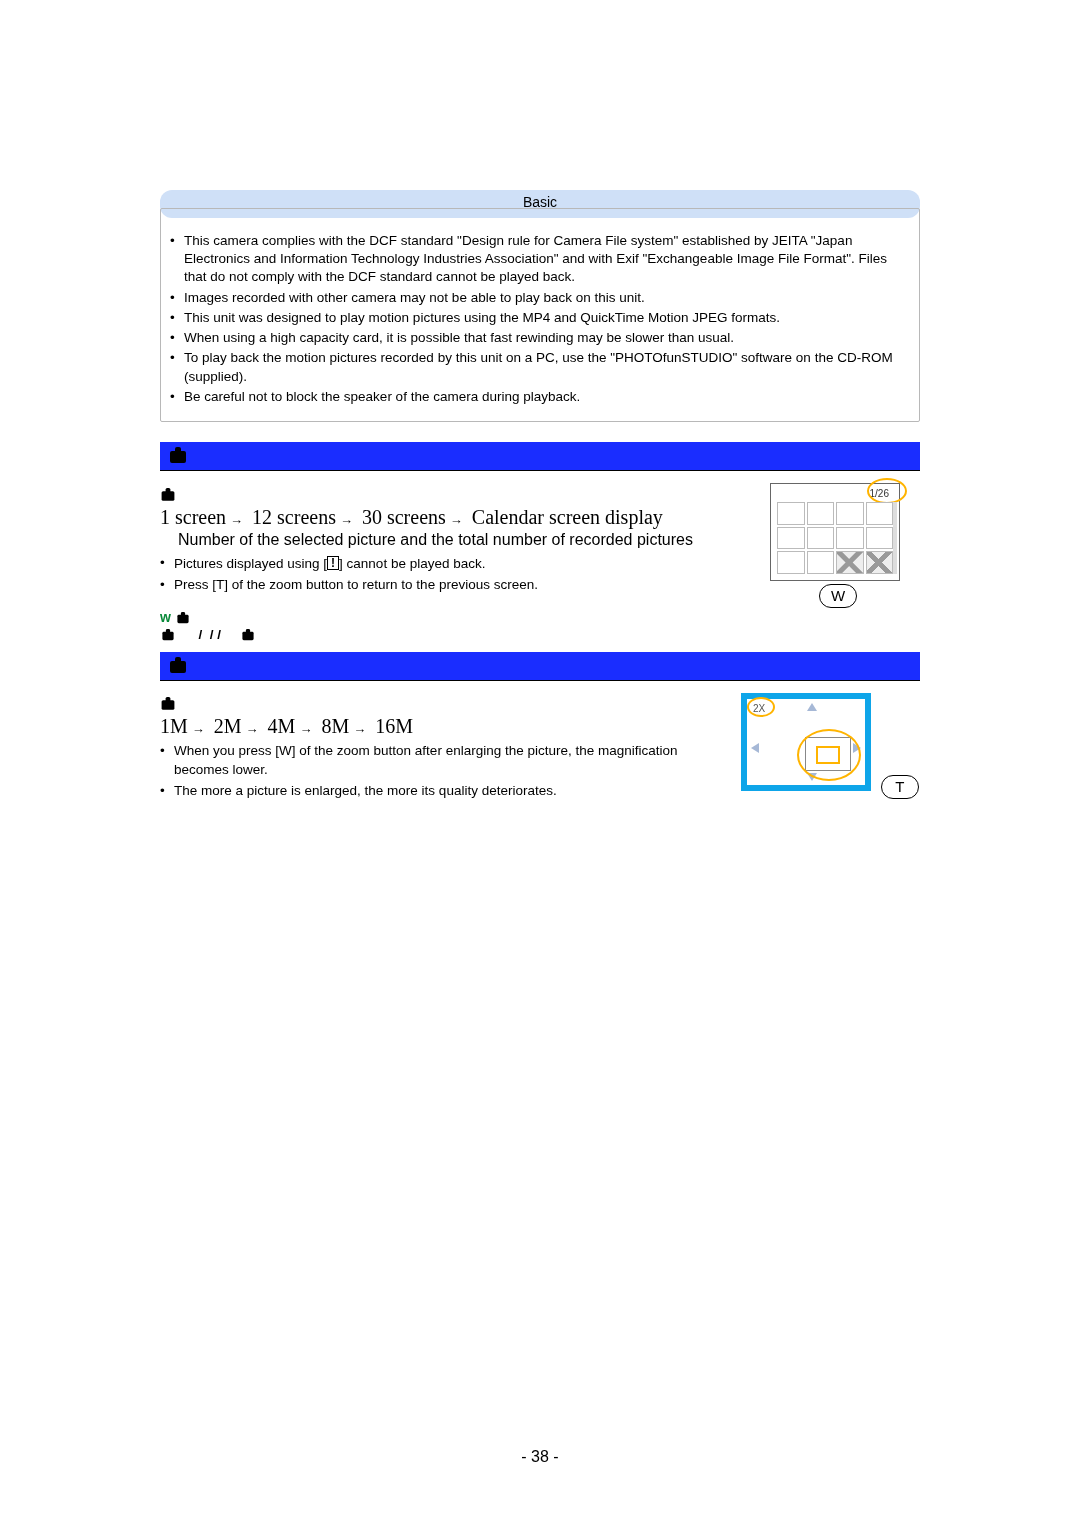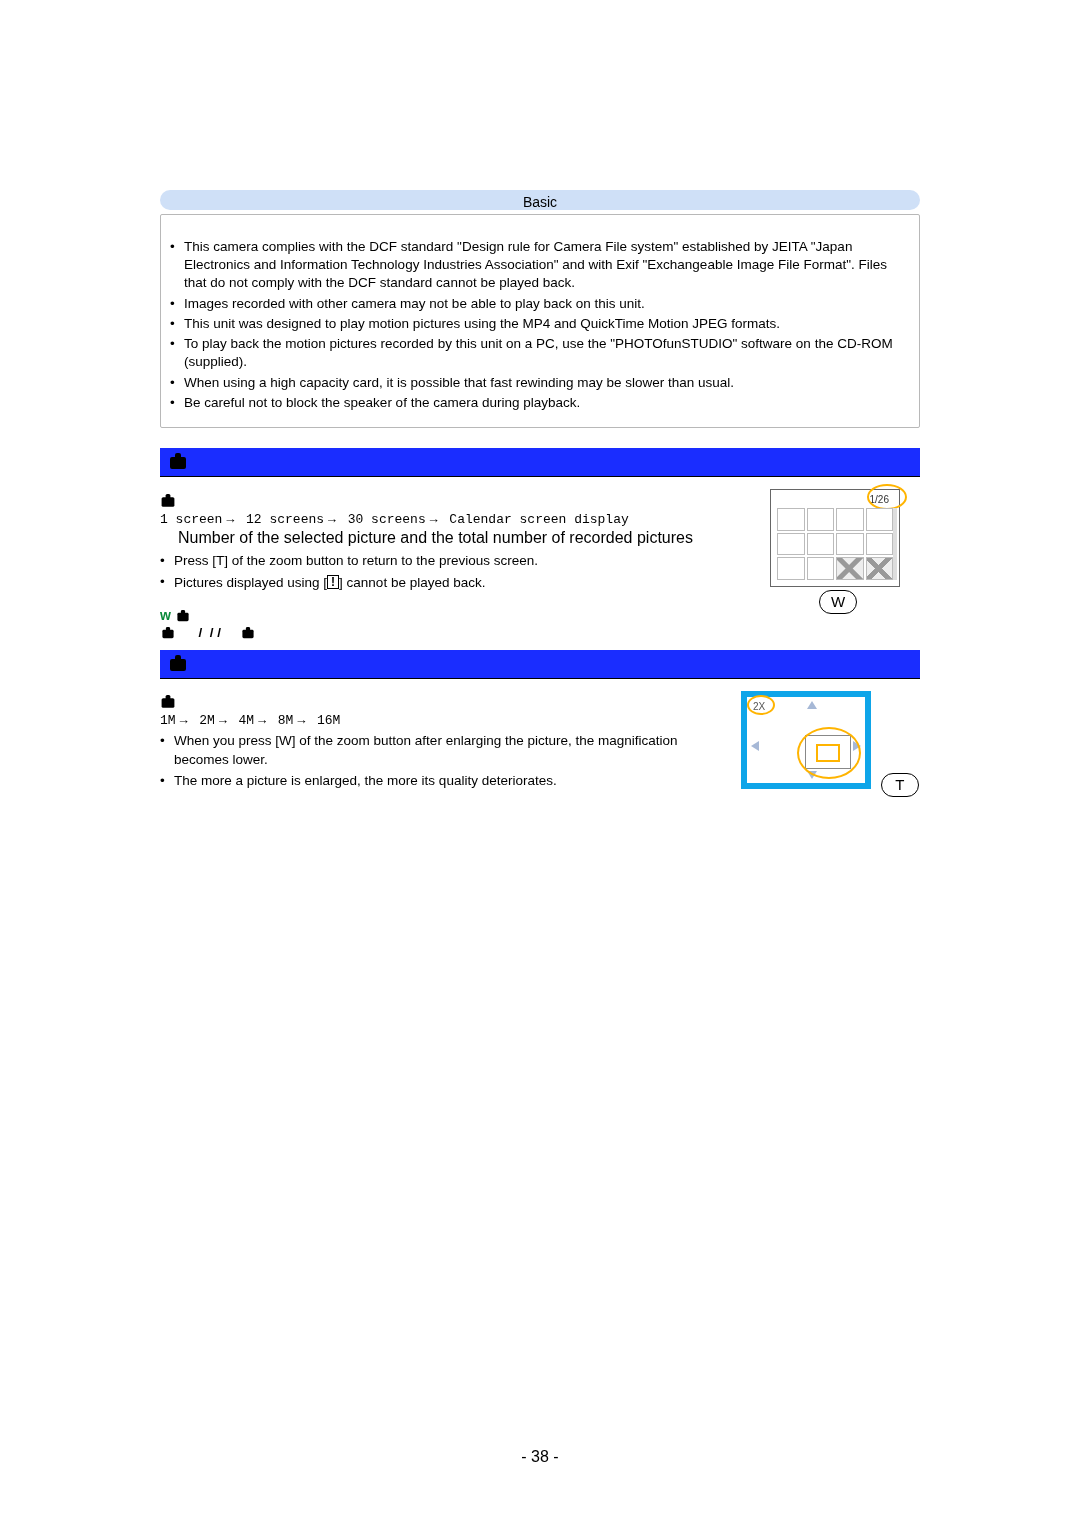--- a/index.html
+++ b/index.html
@@ -14,26 +14,25 @@
   .page {
     width: 1080px;
     height: 1526px;
     position: relative;
     box-sizing: border-box;
     padding: 190px 160px 0 160px;
   }
   .header-band {
     background: #cfe0f7;
     border-radius: 12px;
-    height: 20px;
+    height: 28px;
     line-height: 24px;
     text-align: center;
     font-size: 14px;
     color: #000;
-    margin-bottom: 14px;
   }
   .note-box {
     position: relative;
     margin: 0 0 20px 0;
   }
   .note-head {
     height: 14px;
   }
   .note-list {
     margin: 0;
@@ -201,22 +200,22 @@
   }
   .infoglyph::before{
     content:"!";
     position:absolute;
     left:3px;top:-2px;
     font-size:12px;
     font-weight:bold;
   }
 
   .seq {
-    font-size: 13px;
-    font-family: Liberation Mono, monospace;
+    font-size: 20px;
+    font-family: Liberation Serif, serif;
     margin: 4px 0 0 0;
   }
   .seq .arrow::after{
     content:"→";
     margin:0 4px;
     color:#000;
     font-size:13px;
   }
   .note-green {
     color:#0a8a3a;
@@ -302,22 +301,22 @@
 <div class="page">
 
   <div class="header-band">Basic</div>
 
   <div class="note-box">
     <div class="note-head"></div>
     <ul class="note-list">
       <li>This camera complies with the DCF standard "Design rule for Camera File system" established by JEITA "Japan Electronics and Information Technology Industries Association" and with Exif "Exchangeable Image File Format". Files that do not comply with the DCF standard cannot be played back.</li>
       <li>Images recorded with other camera may not be able to play back on this unit.</li>
       <li>This unit was designed to play motion pictures using the MP4 and QuickTime Motion JPEG formats.</li>
+      <li>When using a high capacity card, it is possible that fast rewinding may be slower than usual.</li>
       <li>To play back the motion pictures recorded by this unit on a PC, use the "PHOTOfunSTUDIO" software on the CD-ROM (supplied).</li>
-      <li>When using a high capacity card, it is possible that fast rewinding may be slower than usual.</li>
       <li>Be careful not to block the speaker of the camera during playback.</li>
     </ul>
     <div class="note-border"></div>
   </div>
 
   <div class="blue-bar">
     <span class="icon-stack"><span class="cam-icon"></span></span>
   </div>
 
   <div class="sec-body clearfix">
@@ -348,24 +347,24 @@
 
     <div class="seq">
       <span>1 screen</span><span class="arrow"></span>
       <span>12 screens</span><span class="arrow"></span>
       <span>30 screens</span><span class="arrow"></span>
       <span>Calendar screen display</span>
     </div>
     <div class="sub-a">Number of the selected picture and the total number of recorded pictures</div>
 
     <ul class="regular-list">
-      <li>Press [T] of the zoom button to return to the previous screen.</li>
       <li>
         <span>Pictures displayed using [</span><span class="infoglyph"></span><span>] cannot be played back.</span>
       </li>
+      <li>Press [T] of the zoom button to return to the previous screen.</li>
     </ul>
 
     <div class="note-green">
       <span class="w-small">w</span>
       <span class="small-cam"><span class="cam-icon" style="transform:scale(0.7);"></span></span>
     </div>
     <div class="note-sub">
       <span class="small-cam"><span class="cam-icon" style="transform:scale(0.7);"></span></span>
       &nbsp;&nbsp;&nbsp;&nbsp;&nbsp;/&nbsp;&nbsp;/&nbsp;/&nbsp;&nbsp;&nbsp;&nbsp;
       <span class="small-cam"><span class="cam-icon" style="transform:scale(0.7);"></span></span>

